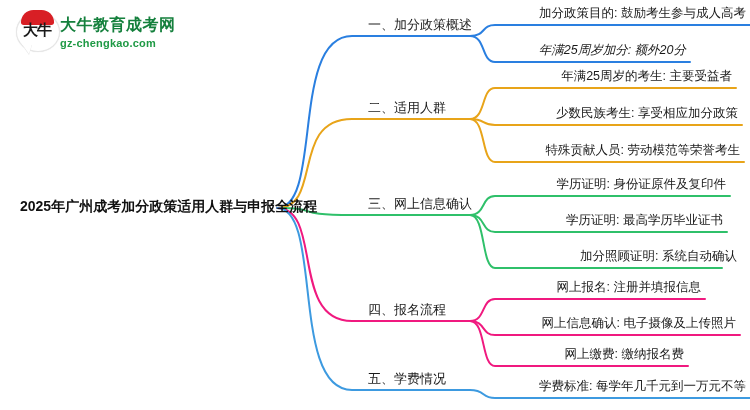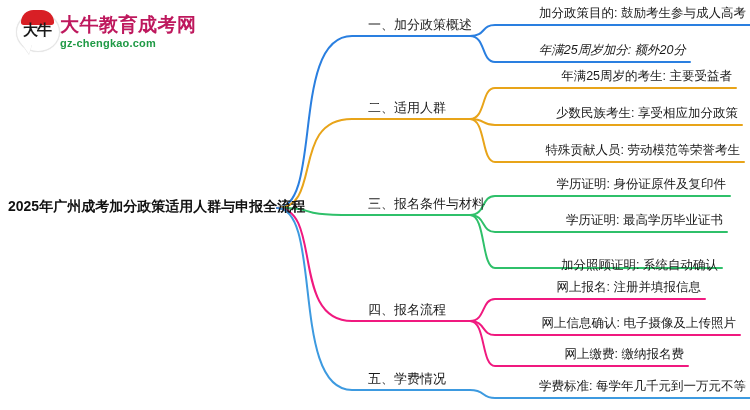--- a/index.html
+++ b/index.html
@@ -91,38 +91,38 @@
     color: #1a1a1a;
     font-family: "Liberation Sans", "DejaVu Sans", sans-serif;
     letter-spacing: -1px;
   }
   .logo-text {
     display: flex;
     flex-direction: column;
     justify-content: center;
   }
   .logo-title {
-    font-size: 19px;
-    font-weight: 700;
-    color: #be185d;
+    font-size: 16px;
+    font-weight: 700;
+    color: #15803d;
     line-height: 22px;
     letter-spacing: 0.5px;
   }
   .logo-sub {
     font-size: 11px;
     font-weight: 700;
     color: #1f9a45;
     line-height: 14px;
     letter-spacing: 0.2px;
   }
 
   
   .root-node {
     position: absolute;
-    left: 8px;
+    left: 20px;
     top: 196px;
     width: 272px;
     text-align: left;
     font-size: 14px;
     font-weight: 700;
     line-height: 20px;
     color: #111111;
     white-space: nowrap;
   }
 
@@ -189,23 +189,23 @@
 <div class="root-node">2025年广州成考加分政策适用人群与申报全流程</div>
 
 <div id="branch-layer">
     <div class="branch-label" style="left: 368px; top: 16px;">一、加分政策概述</div>
     <div class="leaf-label" style="left: 499px; width: 247px; top: 5px;">加分政策目的: 鼓励考生参与成人高考</div>
     <div class="leaf-label" style="left: 499px; width: 187px; top: 42px; font-style: italic;">年满25周岁加分: 额外20分</div>
     <div class="branch-label" style="left: 368px; top: 99px;">二、适用人群</div>
     <div class="leaf-label" style="left: 499px; width: 233px; top: 68px;">年满25周岁的考生: 主要受益者</div>
     <div class="leaf-label" style="left: 499px; width: 239px; top: 105px;">少数民族考生: 享受相应加分政策</div>
     <div class="leaf-label" style="left: 499px; width: 241px; top: 142px;">特殊贡献人员: 劳动模范等荣誉考生</div>
-    <div class="branch-label" style="left: 368px; top: 195px;">三、报名条件与材料</div>
+    <div class="branch-label" style="left: 368px; top: 195px;">三、网上信息确认</div>
     <div class="leaf-label" style="left: 499px; width: 227px; top: 176px;">学历证明: 身份证原件及复印件</div>
     <div class="leaf-label" style="left: 499px; width: 224px; top: 212px;">学历证明: 最高学历毕业证书</div>
-    <div class="leaf-label" style="left: 499px; width: 219px; top: 248px; margin-top: 9px;">加分照顾证明: 系统自动确认</div>
+    <div class="leaf-label" style="left: 518px; width: 219px; top: 248px;">加分照顾证明: 系统自动确认</div>
     <div class="branch-label" style="left: 368px; top: 301px;">四、报名流程</div>
     <div class="leaf-label" style="left: 499px; width: 202px; top: 279px;">网上报名: 注册并填报信息</div>
     <div class="leaf-label" style="left: 499px; width: 237px; top: 315px;">网上信息确认: 电子摄像及上传照片</div>
     <div class="leaf-label" style="left: 499px; width: 185px; top: 346px;">网上缴费: 缴纳报名费</div>
     <div class="branch-label" style="left: 368px; top: 370px;">五、学费情况</div>
     <div class="leaf-label" style="left: 499px; width: 247px; top: 378px;">学费标准: 每学年几千元到一万元不等</div>
   </div>
 
 </body></html>

